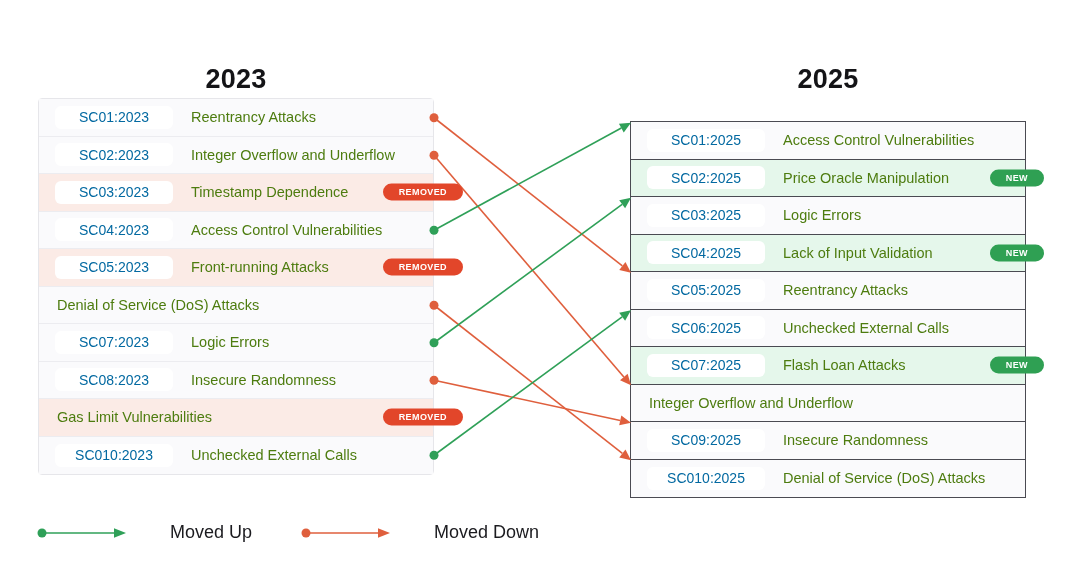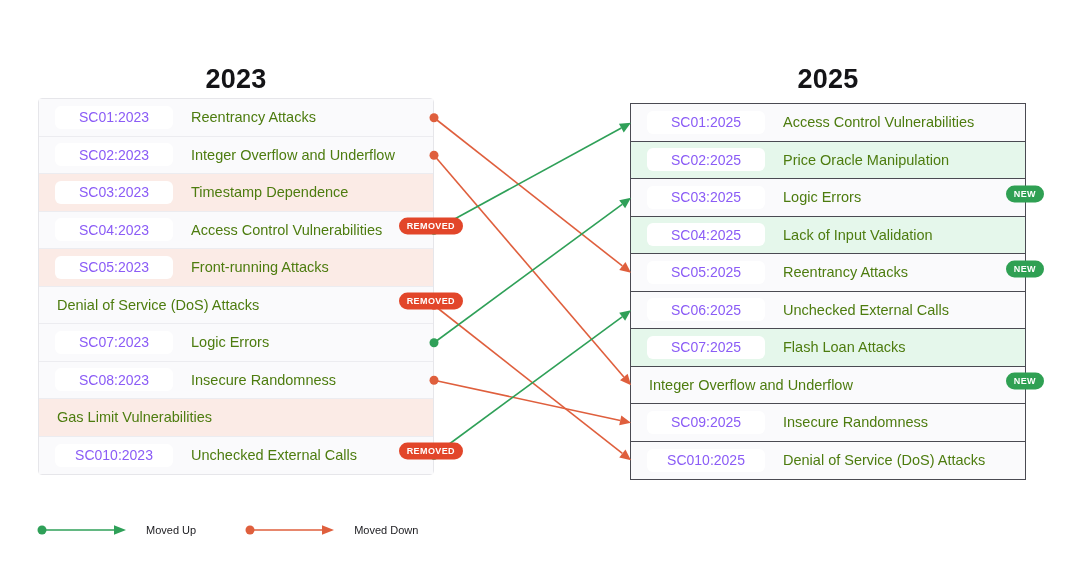--- a/index.html
+++ b/index.html
@@ -15,60 +15,60 @@
   .col-title {
     position:absolute; top:64px; width:396px;
     text-align:center; font-size:27px; font-weight:700;
     color:#141417; letter-spacing:0.2px;
   }
   .col-title.left  { left:38px; }
   .col-title.right { left:630px; }
 
   .table { position:absolute; width:396px; display:flex; flex-direction:column; background:#fff; }
   #left-table  { left:38px;  top:98px;  border:1px solid #E6E6EA; border-radius:4px; }
-  #right-table { left:630px; top:103px; border:1px solid #4A4A52; }
+  #right-table { left:630px; top:121px; border:1px solid #4A4A52; }
 
   .row {
     height:37.5px; display:flex; align-items:center;
     position:relative; background:#FAFAFC;
   }
   #left-table  .row { border-bottom:1px solid #ECECF0; }
   #left-table  .row:last-child { border-bottom:none; }
   #right-table .row { border-bottom:1px solid #4A4A52; }
   #right-table .row:last-child { border-bottom:none; }
 
   .code {
     width:118px; margin-left:16px; text-align:center;
-    font-size:14px; color:#8b5cf6;
+    font-size:14px; color:#0369a1;
     background:#ffffff; border-radius:6px; padding:3.5px 0;
     white-space:nowrap;
   }
   .name {
     margin-left:18px; font-size:14.5px; color:#4d7c0f; white-space:nowrap;
   }
 
   .badge {
     position:absolute; top:50%; transform:translateY(-50%);
     color:#fff; font-size:9px; font-weight:700; letter-spacing:0.4px;
-    border-radius:10px; padding:4px 8px; display:none;
-    z-index:3; white-space:nowrap; line-height:1;margin-top:34px;
+    border-radius:10px; padding:4px 16px; display:none;
+    z-index:3; white-space:nowrap; line-height:1;
   }
   .row.has-badge .badge { display:inline-block; }
 
   #arrows-svg {
     position:absolute; left:0; top:0; width:1080px; height:570px;
     pointer-events:none; z-index:2;
   }
 
   #legend {
     position:absolute; left:36px; top:522px;
     display:flex; align-items:center; gap:48px;
   }
   .legend-item { display:flex; align-items:center; gap:18px; }
-  .legend-label { font-size:11px; color:#1B1B1F; }
+  .legend-label { font-size:18px; color:#1B1B1F;margin-left:24px; }
 </style>
 </head>
 <body>
 
 <div id="stage">
   <div class="col-title left">2023</div>
   <div class="col-title right">2025</div>
 
   <div id="left-table" class="table">
       <div class="row">

